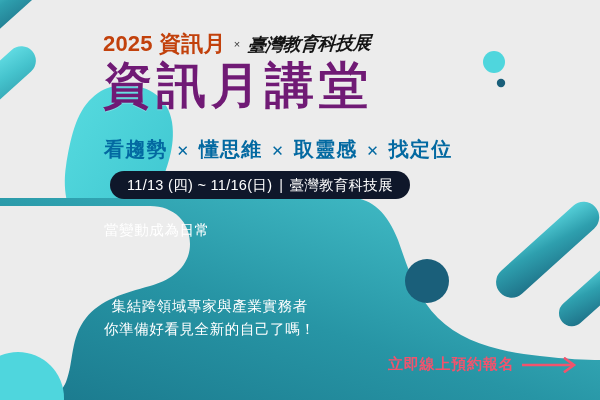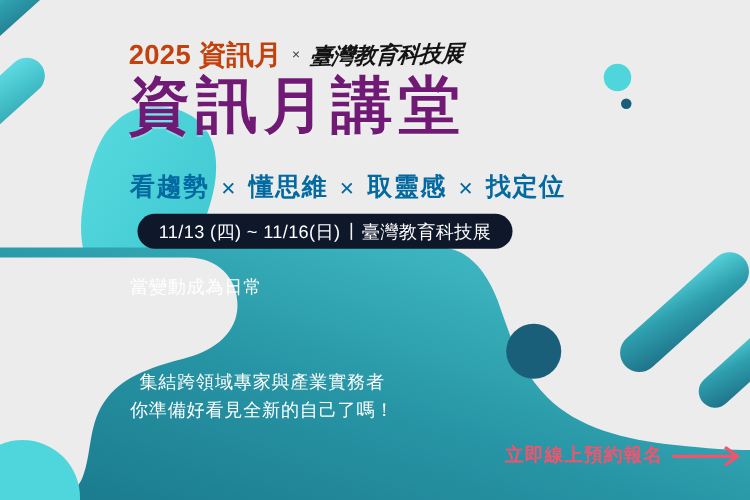--- a/index.html
+++ b/index.html
@@ -112,21 +112,21 @@
     color: #ffffff;
     font-size: 14.5px;
     line-height: 22.5px;
     letter-spacing: 0.6px;
     white-space: nowrap;
   }
   .body-block.b1 { top: 219px; }
   .body-block.b2 { top: 295px; text-align: center; }
   .cta {
     position: absolute;
-    left: 404px;
+    left: 388px;
     top: 355px;
     display: flex;
     align-items: center;
     gap: 7px;
     white-space: nowrap;
   }
   .cta-text {
     font-size: 15px;
     font-weight: 700;
     color: #f2536d;

